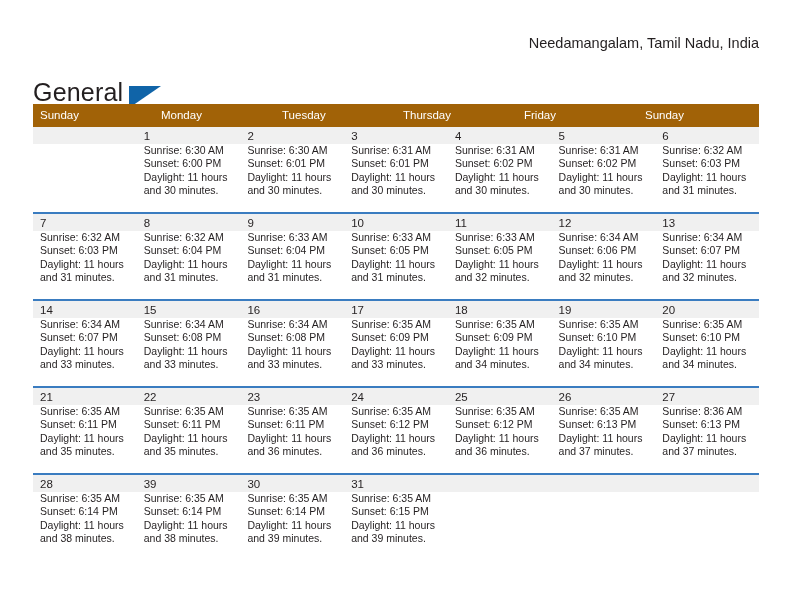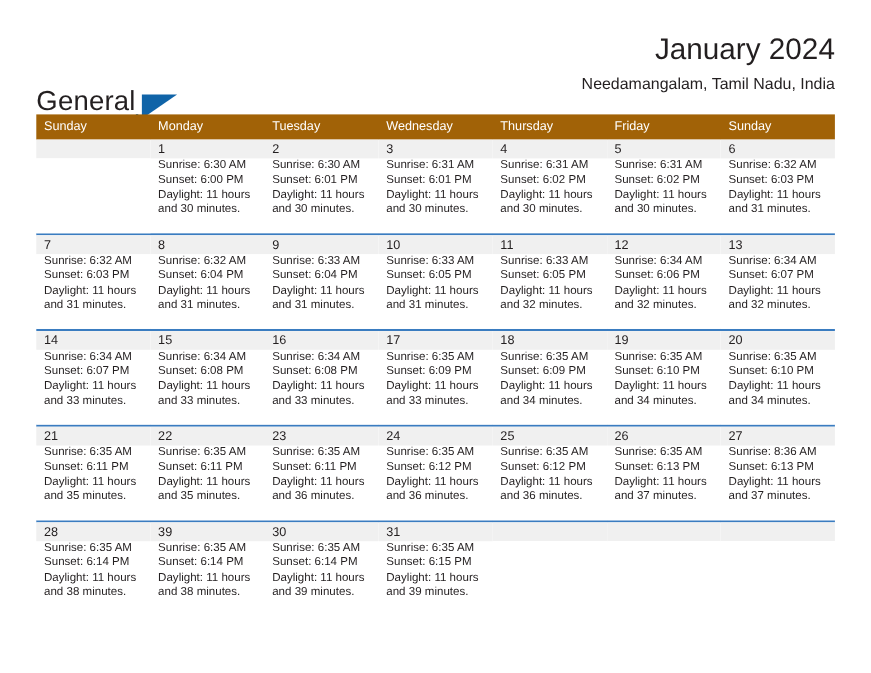--- a/index.html
+++ b/index.html
@@ -154,32 +154,30 @@
 
   <div class="header">
 
     <div class="logo">
       <span class="logo-general">General</span>
       <span class="logo-triangle"></span>
       <span class="logo-blue">Blue</span>
     </div>
 
     <div class="title-block">
-      <div class="cal-title">January 2024</div>
       <div class="cal-subtitle">Needamangalam, Tamil Nadu, India</div>
     </div>
 
   </div>
 
   <div class="calendar">
     <div class="weekday-row" id="weekday-row">
         <div class="weekday-cell">Sunday</div>
         <div class="weekday-cell">Monday</div>
         <div class="weekday-cell">Tuesday</div>
-        <div class="weekday-cell">Wednesday</div>
         <div class="weekday-cell">Thursday</div>
         <div class="weekday-cell">Friday</div>
         <div class="weekday-cell">Sunday</div>
       </div>
     <div id="weeks-container">
         <div class="week-row first">
           <div class="day-cell empty">
             <div class="day-number-band"></div>
             <div class="day-body"></div>
           </div>

